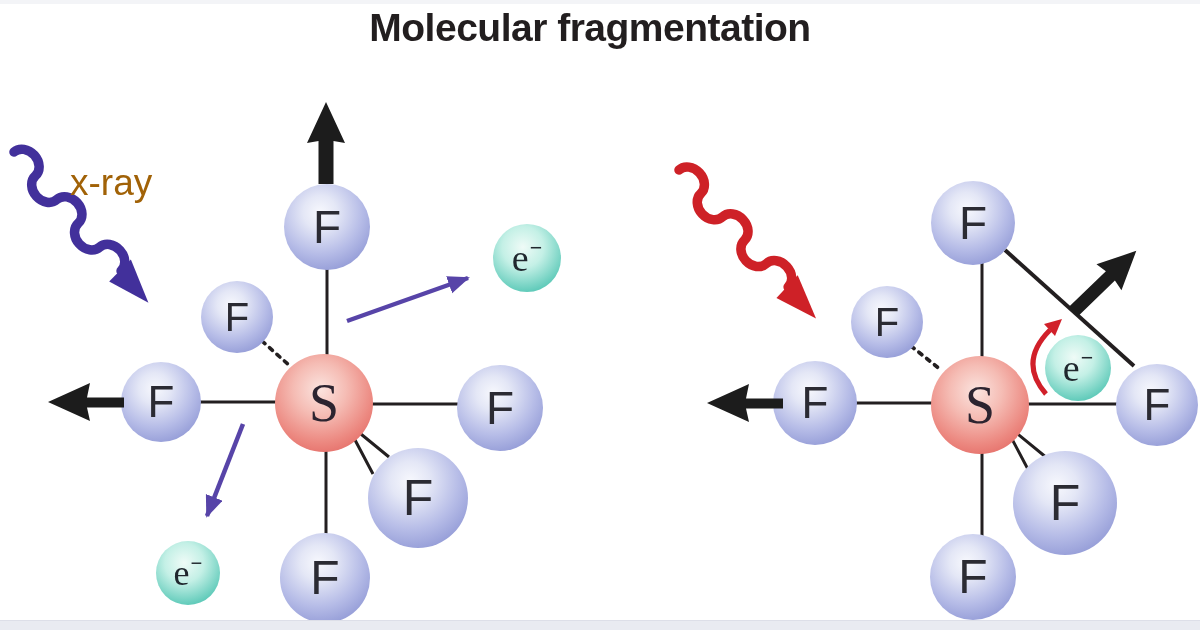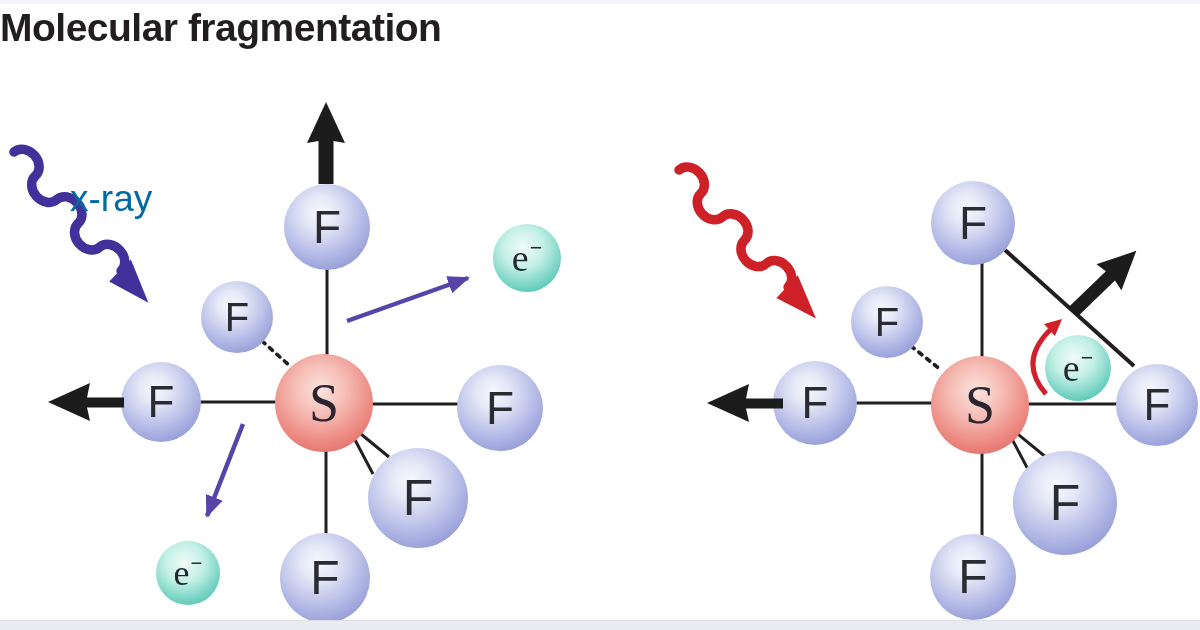--- a/index.html
+++ b/index.html
@@ -1,24 +1,24 @@
 <!DOCTYPE html>
 <html><head>
 <meta charset="utf-8">
 <style>
   html,body{margin:0;padding:0;background:#ffffff;}
   #canvas{position:relative;width:1200px;height:630px;background:#ffffff;overflow:hidden;
           font-family:"Liberation Sans","DejaVu Sans",sans-serif;}
   #top-strip{position:absolute;left:0;top:0;width:1200px;height:4px;background:#f3f4f7;z-index:6;}
   #bottom-strip{position:absolute;left:0;top:620px;width:1200px;height:10px;background:#e9ebf1;
                 border-top:1px solid #dddfe8;z-index:6;}
-  #figure-title{position:absolute;left:0;top:6px;width:1180px;text-align:left;
+  #figure-title{position:absolute;left:0;top:6px;width:1180px;text-align:center;
                 font-size:39px;font-weight:700;color:#221e1f;letter-spacing:-0.5px;z-index:4;}
   .beam-label{position:absolute;z-index:4;font-weight:400;}
-  #xray-label{left:70px;top:162px;font-size:37px;color:#0369a1;margin-top:16px;}
+  #xray-label{left:70px;top:162px;font-size:37px;color:#a16207;}
   #irlabel{left:735px;top:169px;font-size:38px;color:#ce2127;}
   .sphere{position:absolute;border-radius:50%;display:flex;align-items:center;justify-content:center;
           z-index:2;line-height:1;}
   .f-sphere{background:radial-gradient(circle at 42% 33%, #f7f8fd 0%, #e4e7f6 22%, #b6bce7 55%, #949cd7 80%, #8089c9 100%);
             color:#2b2b33;}
   .s-sphere{background:radial-gradient(circle at 46% 36%, #fbe4df 0%, #f5bcb4 32%, #ec8880 65%, #e05c58 95%, #d95450 100%);
             color:#2c2430;font-family:"Liberation Serif","DejaVu Serif",serif;}
   .e-sphere{background:radial-gradient(circle at 44% 34%, #effbf7 0%, #c4f0e6 35%, #5cc9b8 78%, #2aab9b 100%);
             color:#20272e;font-family:"Liberation Serif","DejaVu Serif",serif;}
   .e-label sup{font-size:0.58em;font-weight:700;margin-left:1px;position:relative;top:-2px;}

